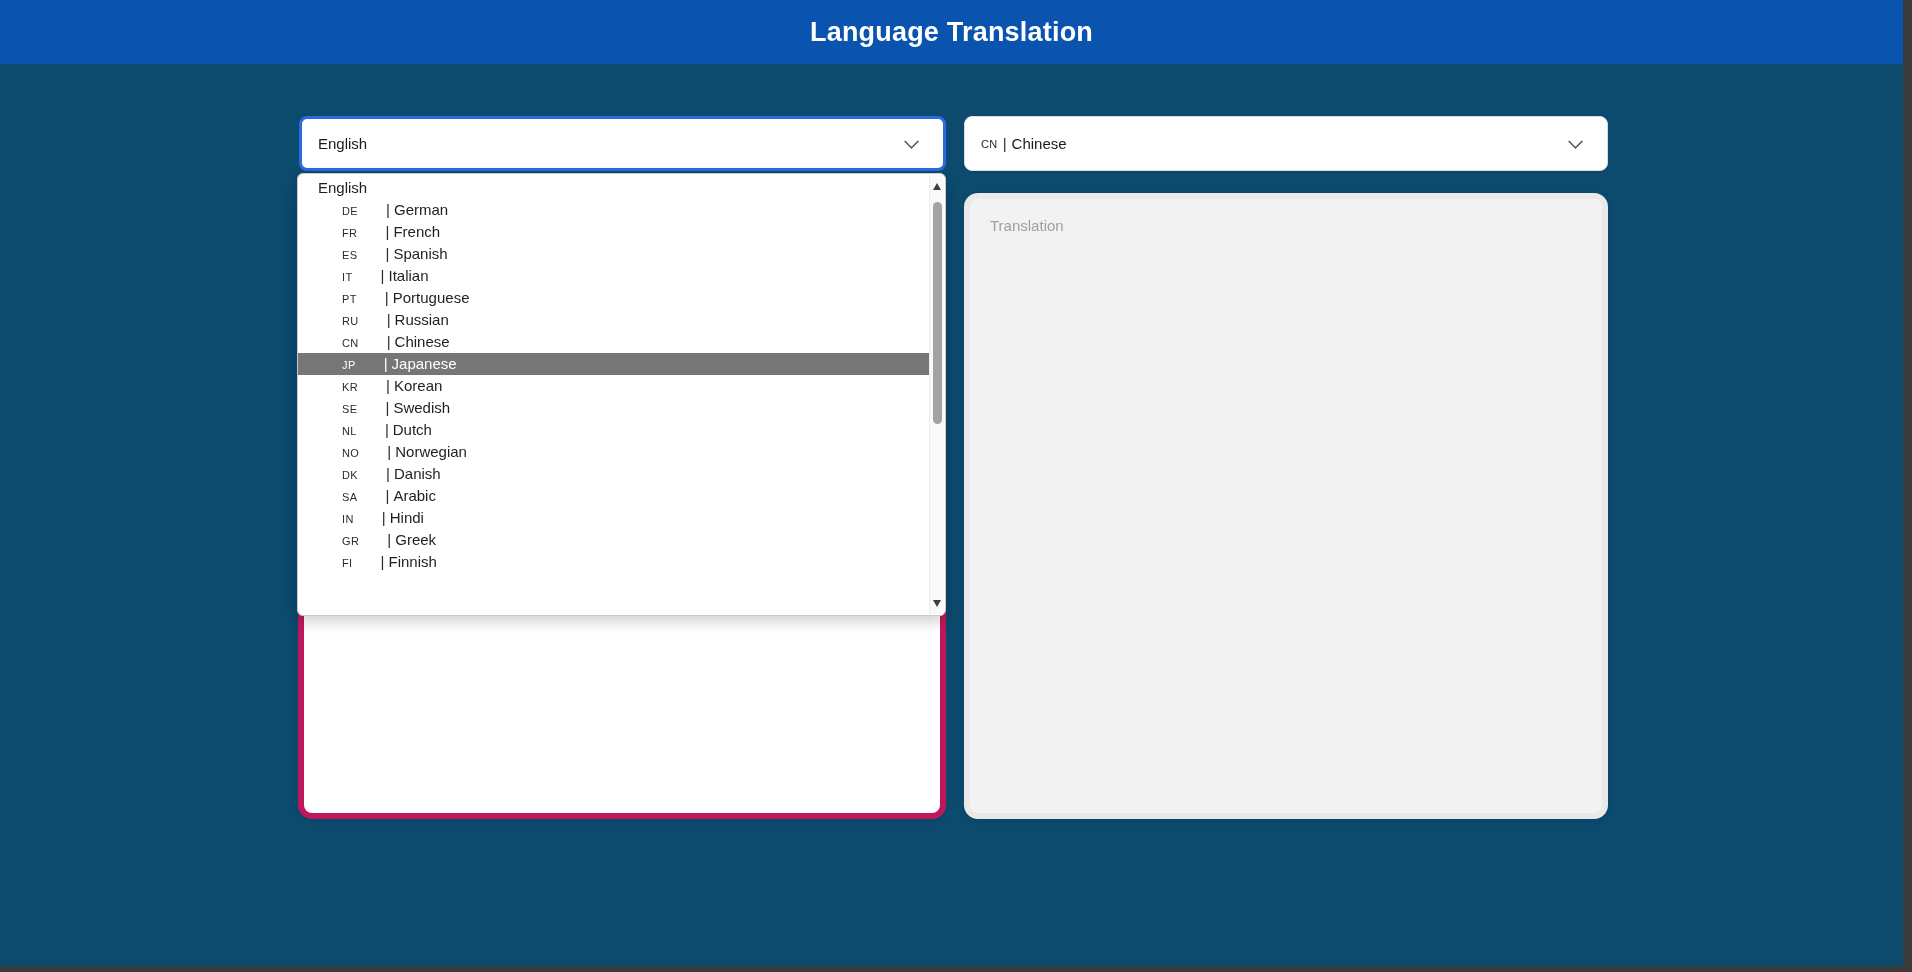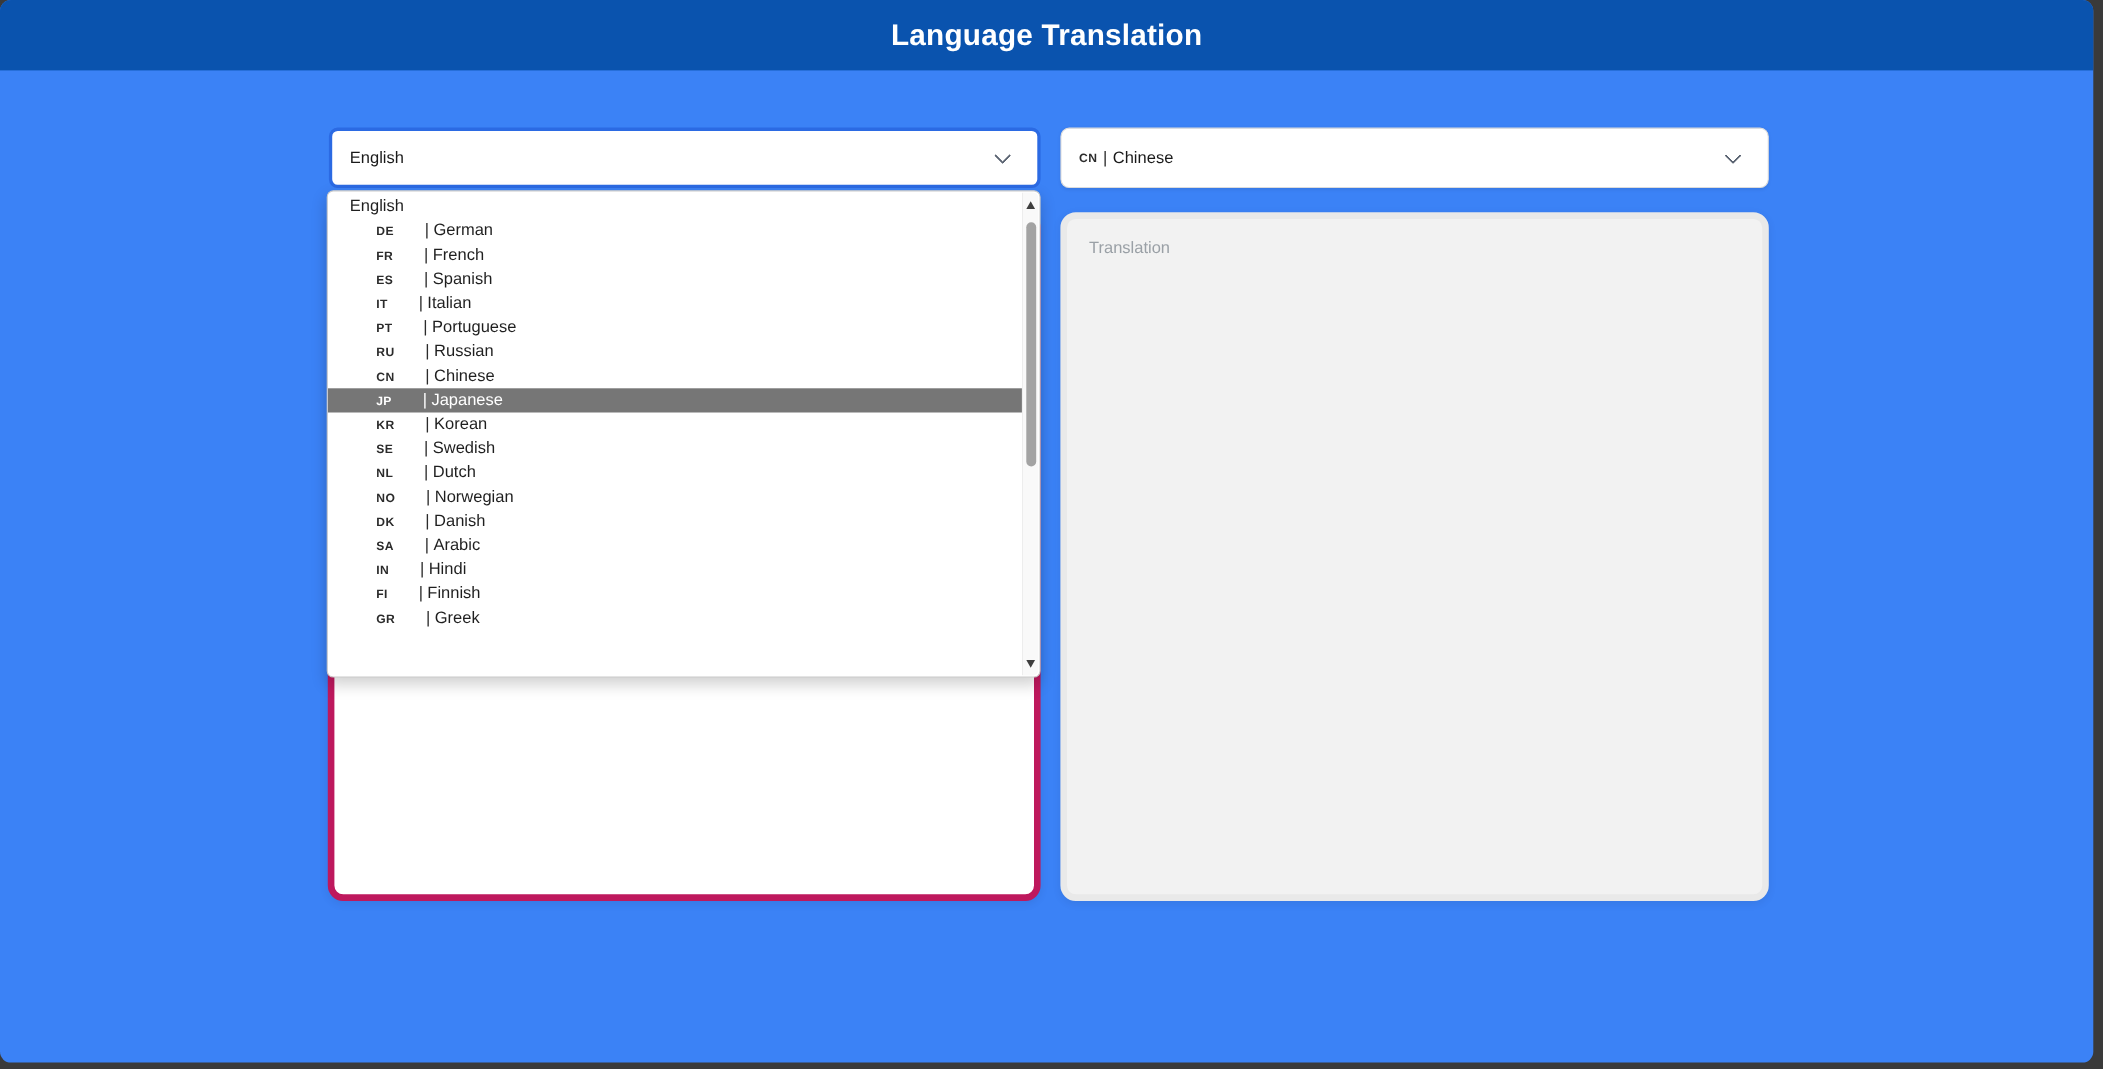--- a/index.html
+++ b/index.html
@@ -12,21 +12,21 @@
   *{box-sizing:border-box;margin:0;padding:0;}
   html,body{width:1912px;height:972px;}
   body{
     background:#3a3a3a;
     font-family:"Liberation Sans","DejaVu Sans",sans-serif;
     position:relative;
     overflow:hidden;
   }
   .screen{
     position:absolute;left:0;top:0;width:1903px;height:966px;
-    background:#3b82f6;border-radius:10px;overflow:hidden;
+    background:#0c4a6e;border-radius:0;overflow:hidden;
   }
   
   .header{
     position:absolute;left:0;top:0;width:100%;height:64px;
     background:var(--header-bg);
     display:flex;align-items:center;justify-content:center;
   }
   .header h1{
     color:#ffffff;font-size:27px;font-weight:700;letter-spacing:.2px;
   }
@@ -44,21 +44,21 @@
     box-shadow:0 1px 3px rgba(0,0,0,.07);
   }
   .chevron{
     position:absolute;right:26px;top:50%;width:11px;height:11px;
     margin-top:-8px;
     border-right:2.5px solid var(--chevron-color);
     border-bottom:2.5px solid var(--chevron-color);
     transform:rotate(45deg);border-radius:1px;
   }
   .code{
-    font-size:11px;font-weight:700;letter-spacing:.4px;color:#2b2b2b;
+    font-size:11px;font-weight:400;letter-spacing:.4px;color:#2b2b2b;
   }
   .pipe{margin:0 5px;color:#2b2b2b;}
   
   .panel{
     position:absolute;top:193px;height:626px;border-radius:14px;
     border:6px solid #be185d;box-shadow:0 2px 8px rgba(0,0,0,.07);text-decoration:underline;
   }
   .panel-source{left:298px;width:648px;background:#ffffff;}
   .panel-target{left:964px;width:644px;background:#f2f2f2;border-color:#e9e9e9;}
   textarea.pad{
@@ -148,22 +148,22 @@
         <div class="opt"><span class="code">RU</span><span class="pipe">|</span><span>Russian</span></div>
         <div class="opt"><span class="code">CN</span><span class="pipe">|</span><span>Chinese</span></div>
         <div class="opt selected"><span class="code">JP</span><span class="pipe">|</span><span>Japanese</span></div>
         <div class="opt"><span class="code">KR</span><span class="pipe">|</span><span>Korean</span></div>
         <div class="opt"><span class="code">SE</span><span class="pipe">|</span><span>Swedish</span></div>
         <div class="opt"><span class="code">NL</span><span class="pipe">|</span><span>Dutch</span></div>
         <div class="opt"><span class="code">NO</span><span class="pipe">|</span><span>Norwegian</span></div>
         <div class="opt"><span class="code">DK</span><span class="pipe">|</span><span>Danish</span></div>
         <div class="opt"><span class="code">SA</span><span class="pipe">|</span><span>Arabic</span></div>
         <div class="opt"><span class="code">IN</span><span class="pipe">|</span><span>Hindi</span></div>
+        <div class="opt"><span class="code">GR</span><span class="pipe">|</span><span>Greek</span></div>
         <div class="opt"><span class="code">FI</span><span class="pipe">|</span><span>Finnish</span></div>
-        <div class="opt"><span class="code">GR</span><span class="pipe">|</span><span>Greek</span></div>
       </div>
     <div class="scrollbar">
       <div class="scroll-btn up">
         <span class="tri-up"></span>
       </div>
       <div class="scroll-thumb"></div>
       <div class="scroll-btn down">
         <span class="tri-down"></span>
       </div>
     </div>

